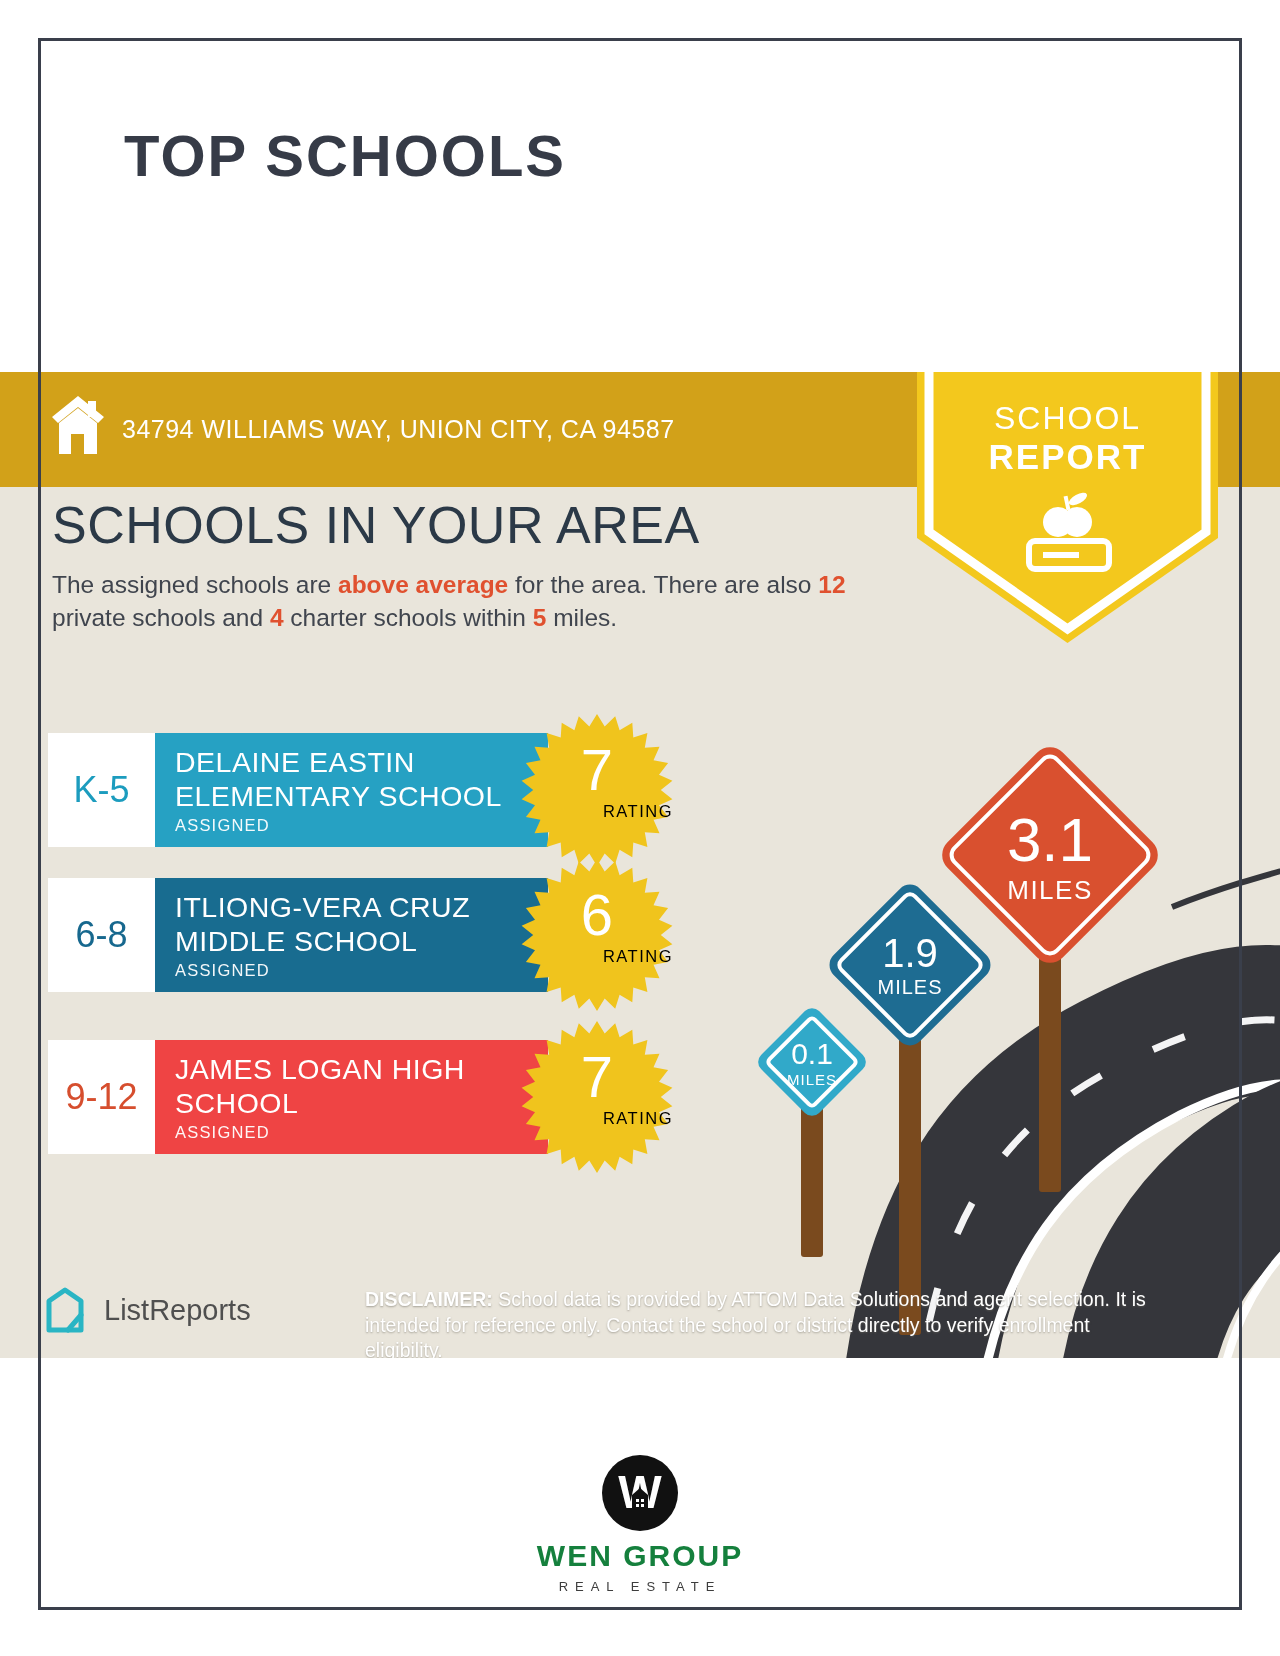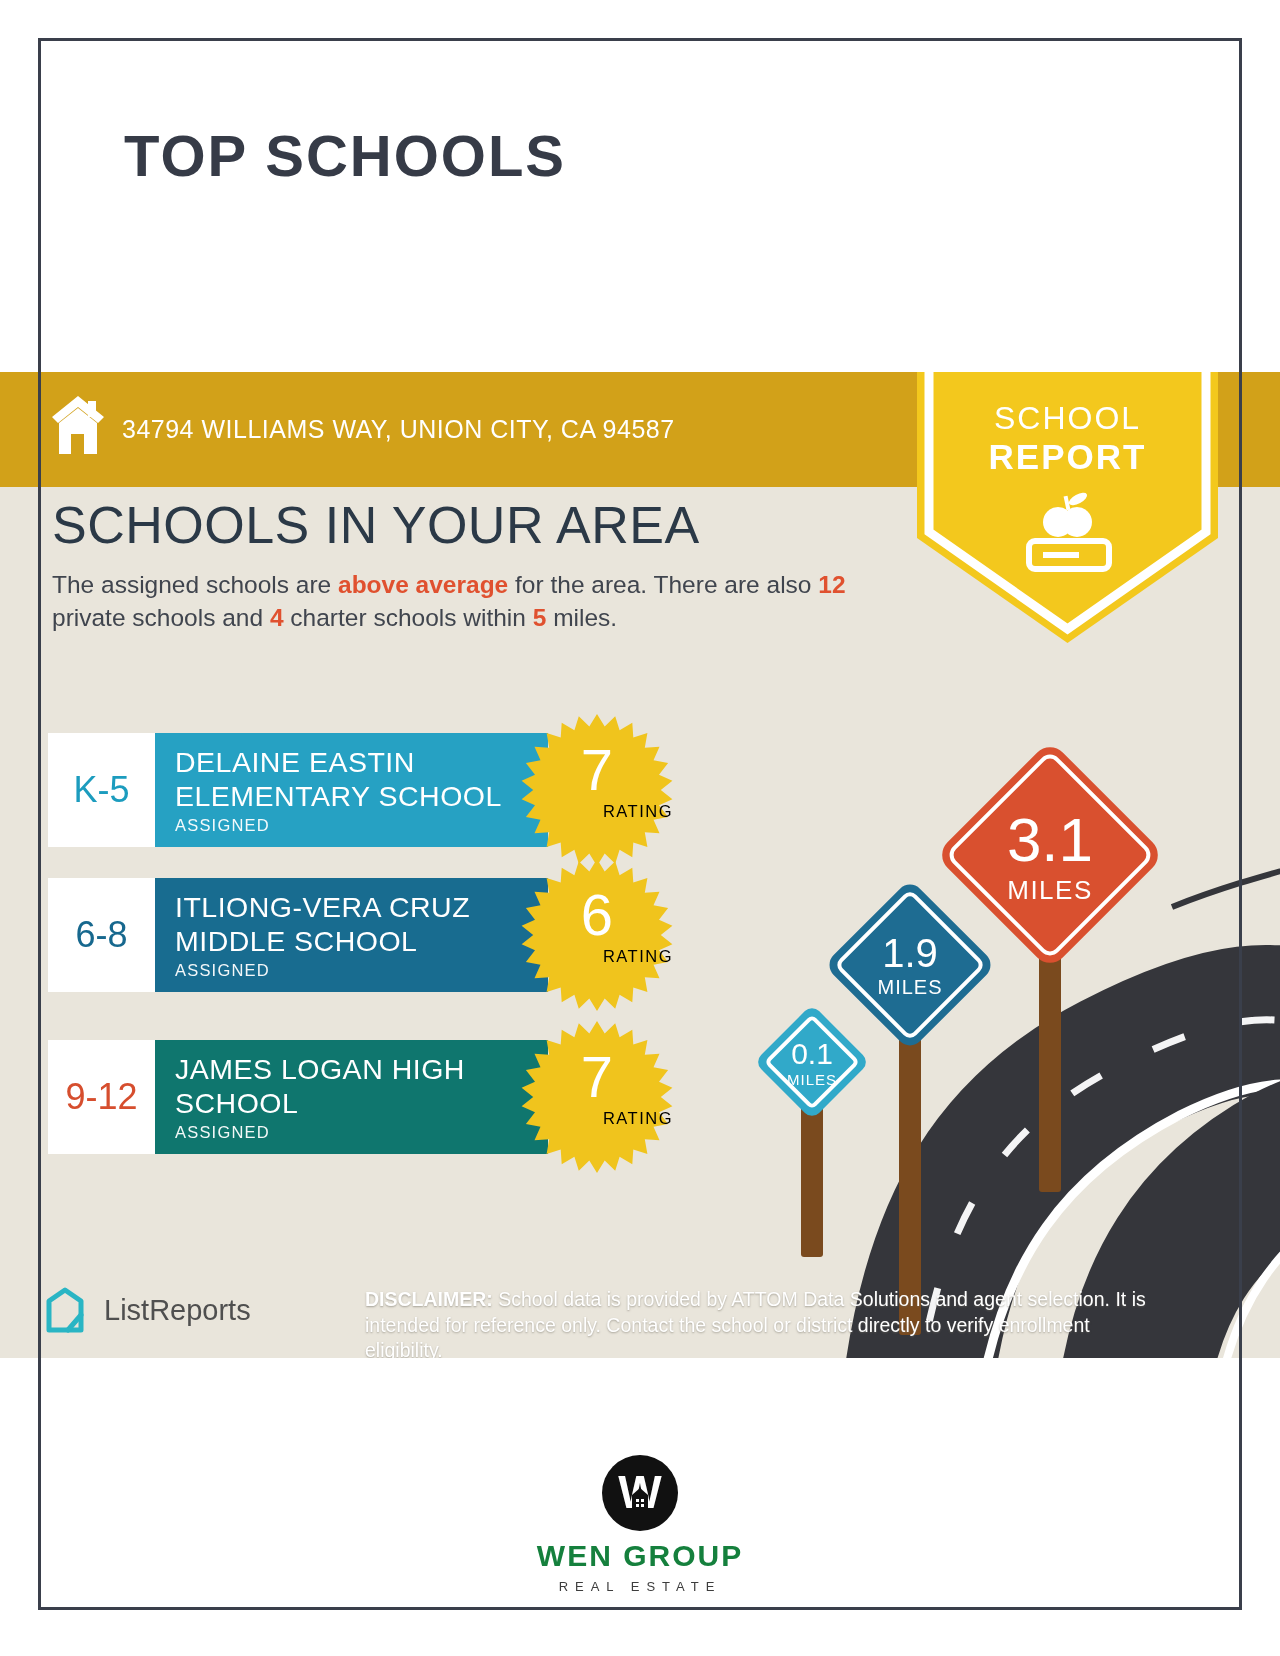--- a/index.html
+++ b/index.html
@@ -167,21 +167,21 @@
           <svg viewBox="0 0 152 152">
             <polygon points="76.0,0.0 83.7,12.6 94.2,2.2 98.6,16.3 111.3,8.7 112.3,23.5 126.4,19.1 123.8,33.7 138.5,32.8 132.5,46.3 147.1,49.1 138.0,60.7 151.4,66.8 139.8,76.0 151.4,85.2 138.0,91.3 147.1,102.9 132.5,105.7 138.5,119.2 123.8,118.3 126.4,132.9 112.3,128.5 111.3,143.3 98.6,135.7 94.2,149.8 83.7,139.4 76.0,152.0 68.3,139.4 57.8,149.8 53.4,135.7 40.7,143.3 39.7,128.5 25.6,132.9 28.2,118.3 13.5,119.2 19.5,105.7 4.9,102.9 14.0,91.3 0.6,85.2 12.2,76.0 0.6,66.8 14.0,60.7 4.9,49.1 19.5,46.3 13.5,32.8 28.2,33.7 25.6,19.1 39.7,23.5 40.7,8.7 53.4,16.3 57.8,2.2 68.3,12.6" fill="#F0C41D"></polygon>
           </svg>
         <div class="rv">6</div>
         <div class="rl">RATING</div>
       </div>
     </div>
 
     <div class="srow row3">
       <div class="gradebox" style="color: rgb(214, 78, 46);">9-12</div>
-      <div class="bar" style="background: #0f766e;">
+      <div class="bar" style="background: #ef4444;">
         <div class="sname">JAMES LOGAN HIGH SCHOOL</div>
         <div class="sstatus">ASSIGNED</div>
       </div>
       <div class="starburst">
           <svg viewBox="0 0 152 152">
             <polygon points="76.0,0.0 83.7,12.6 94.2,2.2 98.6,16.3 111.3,8.7 112.3,23.5 126.4,19.1 123.8,33.7 138.5,32.8 132.5,46.3 147.1,49.1 138.0,60.7 151.4,66.8 139.8,76.0 151.4,85.2 138.0,91.3 147.1,102.9 132.5,105.7 138.5,119.2 123.8,118.3 126.4,132.9 112.3,128.5 111.3,143.3 98.6,135.7 94.2,149.8 83.7,139.4 76.0,152.0 68.3,139.4 57.8,149.8 53.4,135.7 40.7,143.3 39.7,128.5 25.6,132.9 28.2,118.3 13.5,119.2 19.5,105.7 4.9,102.9 14.0,91.3 0.6,85.2 12.2,76.0 0.6,66.8 14.0,60.7 4.9,49.1 19.5,46.3 13.5,32.8 28.2,33.7 25.6,19.1 39.7,23.5 40.7,8.7 53.4,16.3 57.8,2.2 68.3,12.6" fill="#F0C41D"></polygon>
           </svg>
         <div class="rv">7</div>
         <div class="rl">RATING</div>
       </div>

